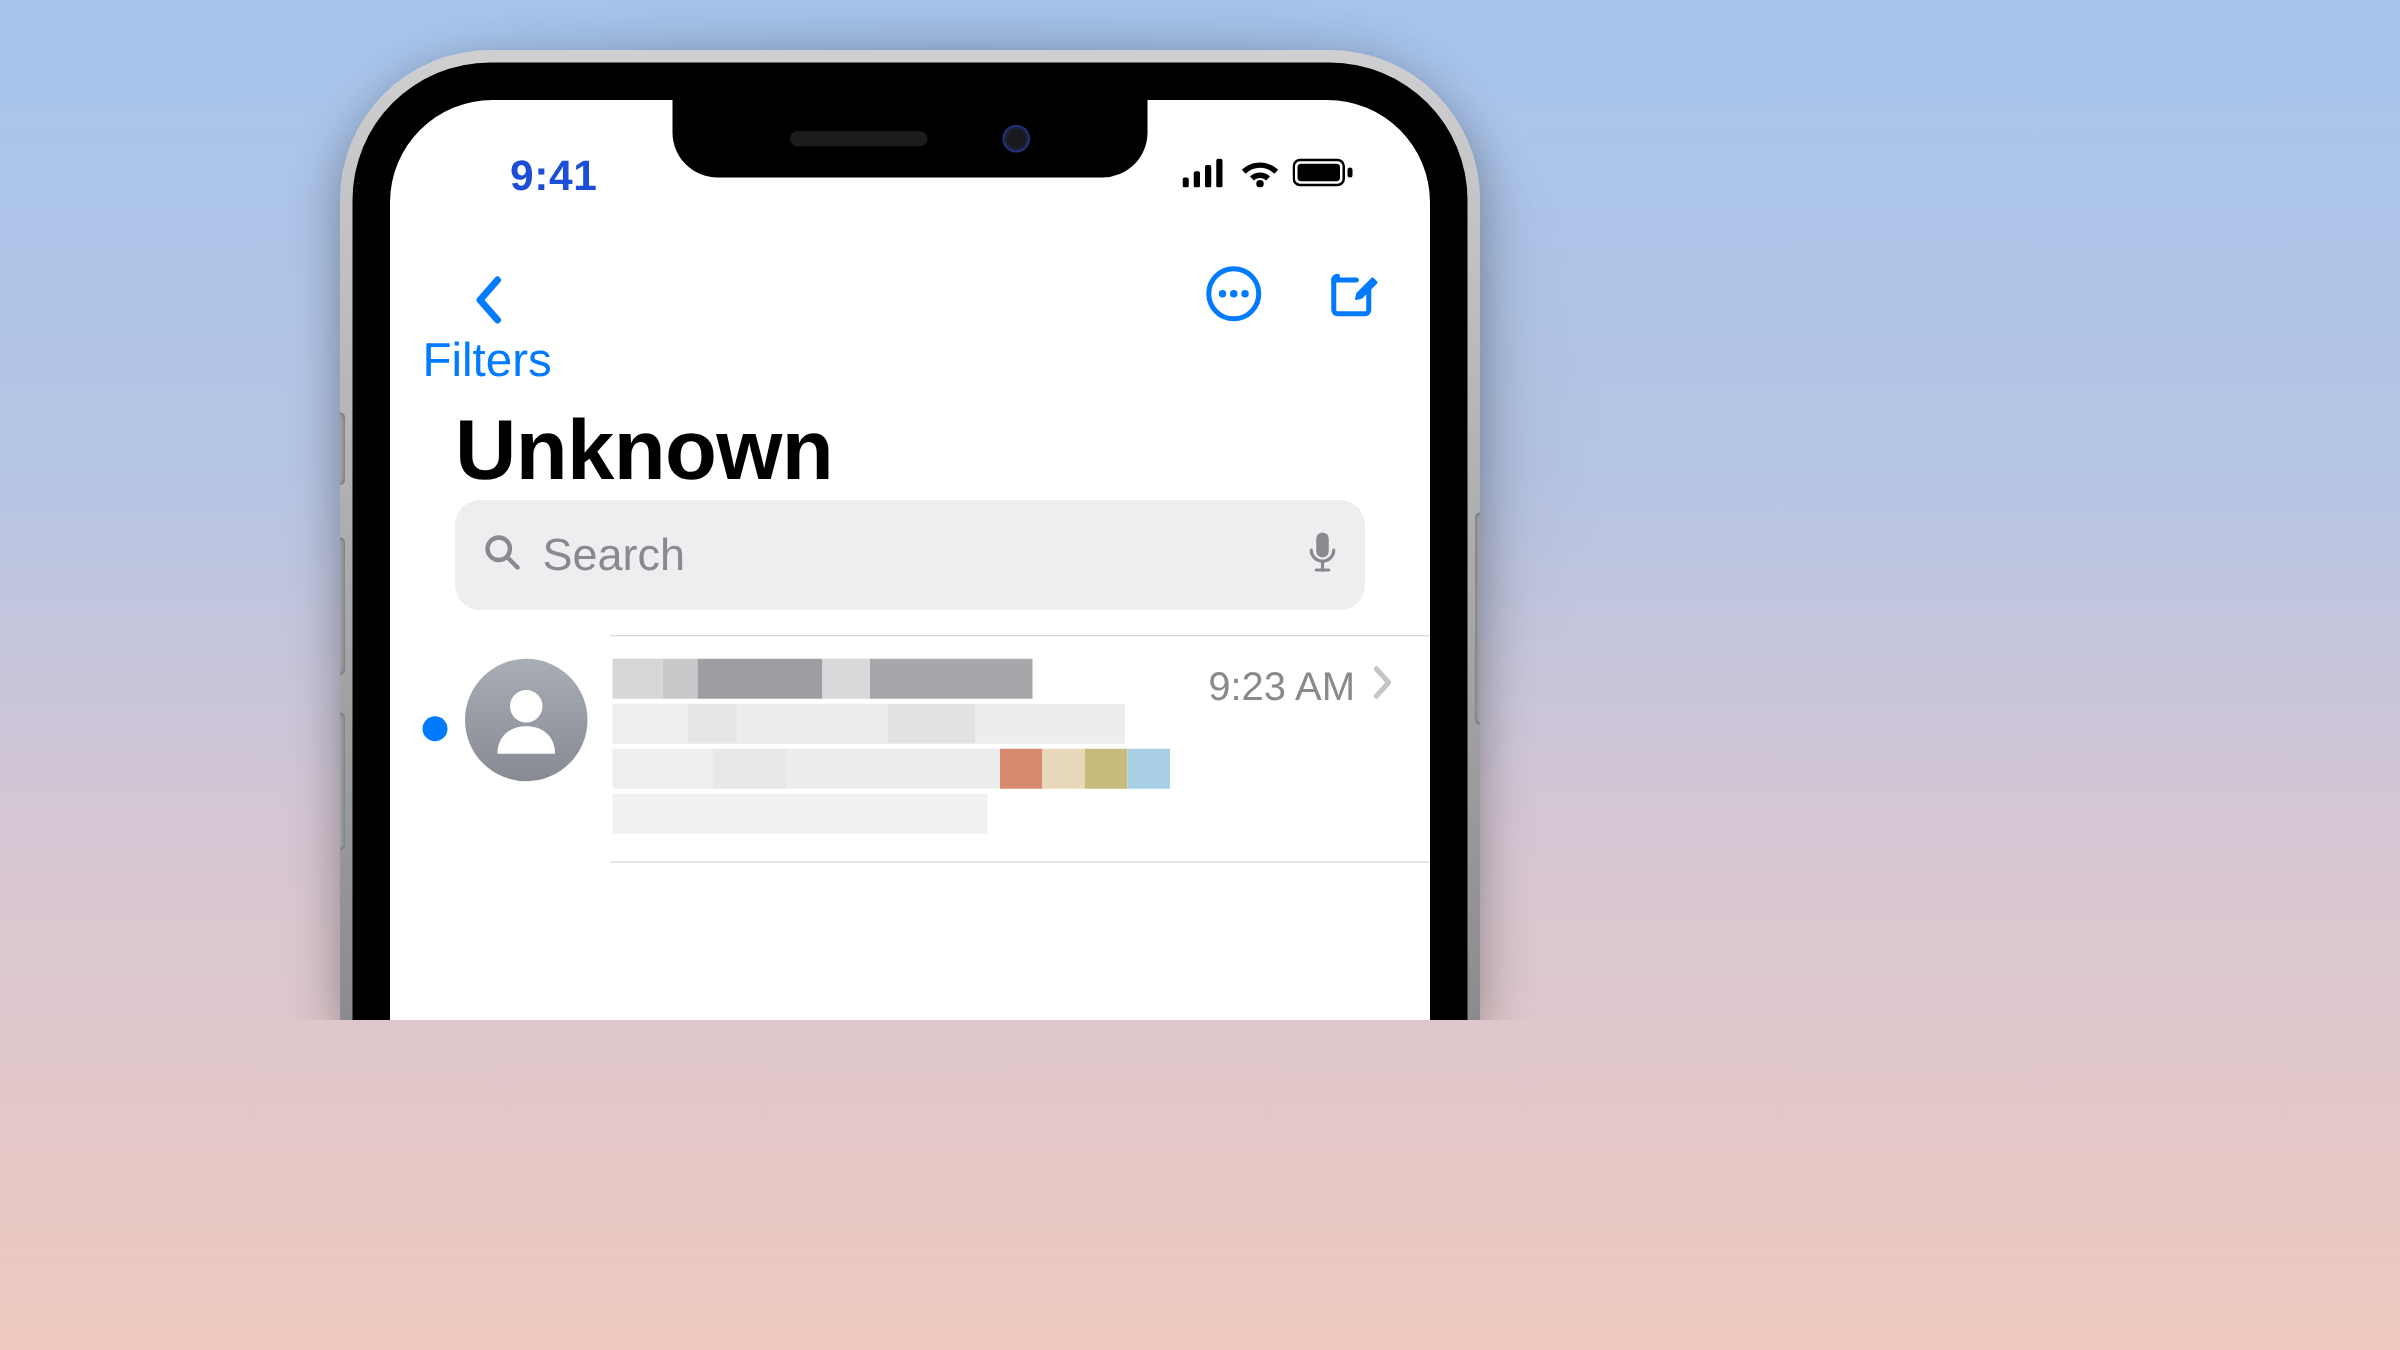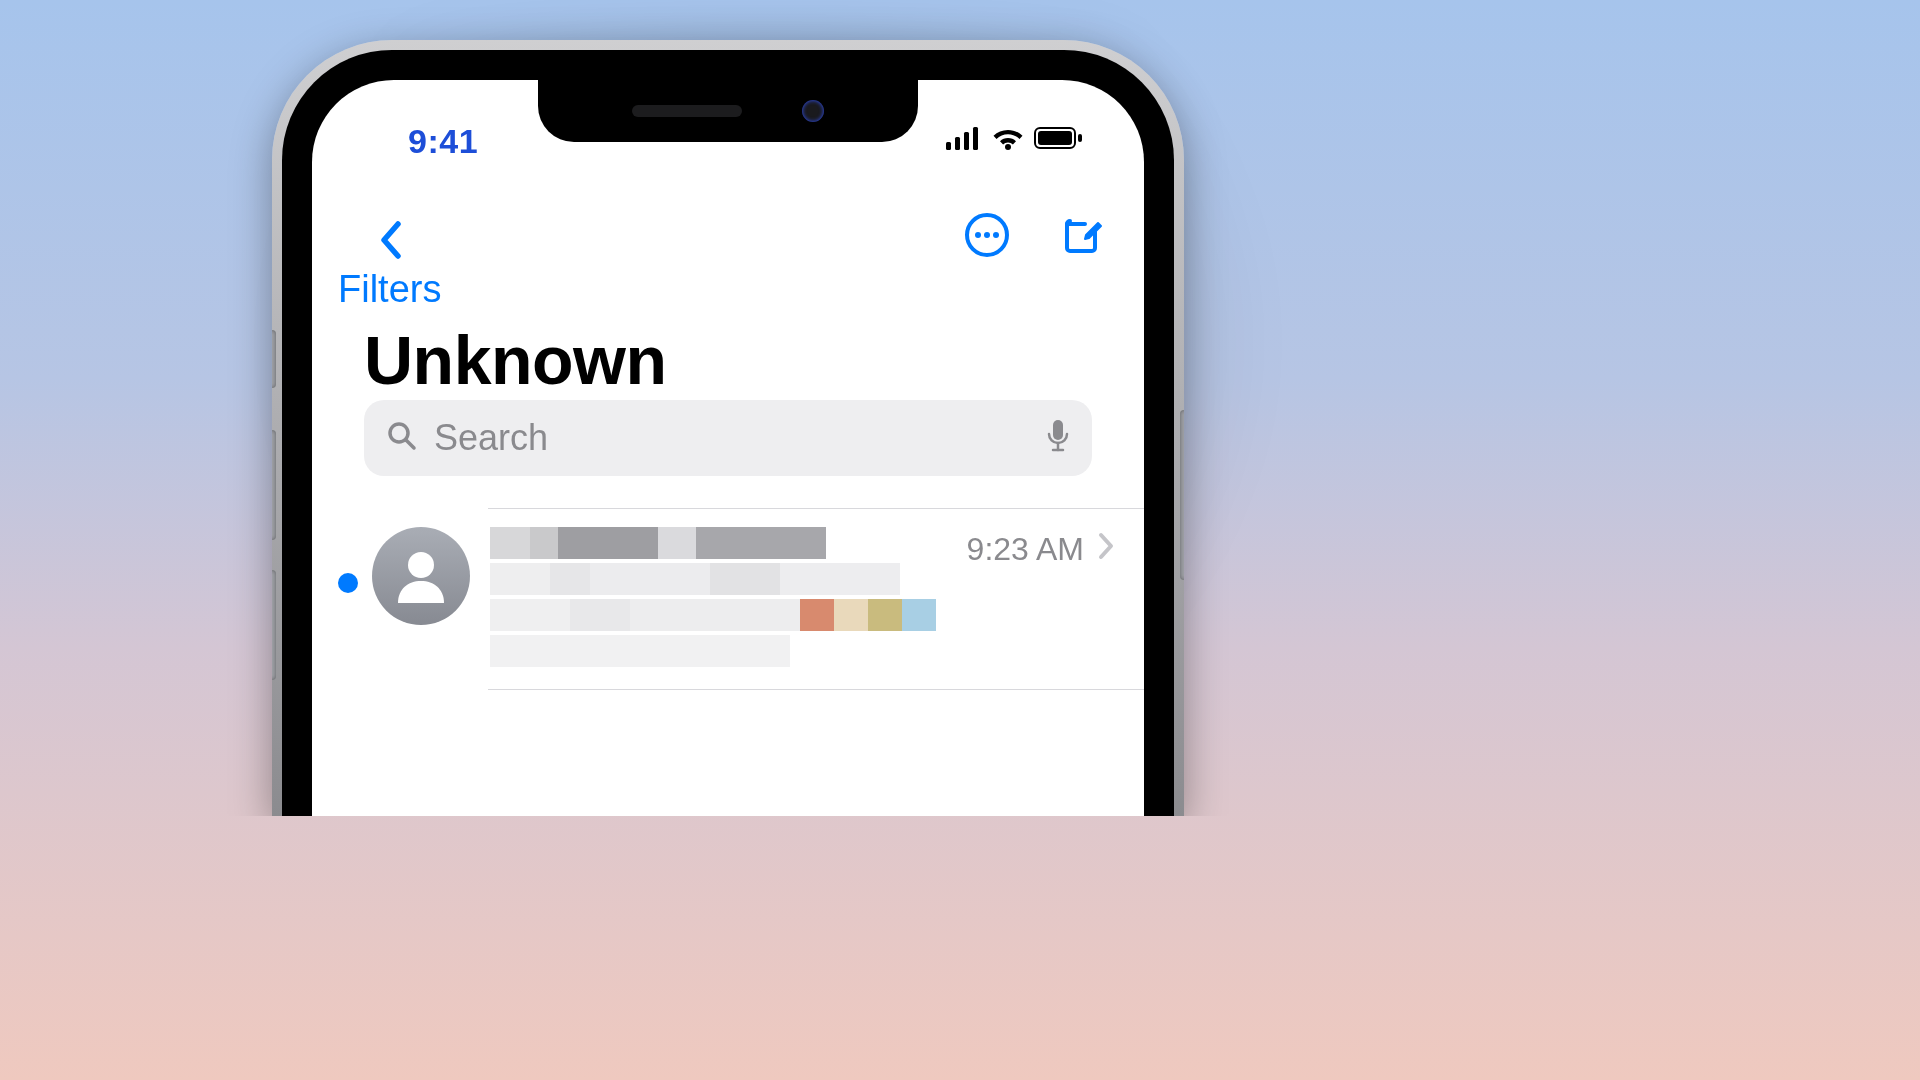--- a/index.html
+++ b/index.html
@@ -52,21 +52,21 @@
   .ind svg{display:block;}
   
   .nav{position:absolute;top:130px;left:0;right:0;height:70px;}
   .back{position:absolute;left:26px;top:10px;display:flex;align-items:center;gap:8px;color:#007aff;font-size:38px;cursor:pointer;flex-direction:column;}
   .back svg{display:block;}
   .nav-right{position:absolute;right:40px;top:4px;display:flex;align-items:center;gap:48px;}
   .icon-btn{width:46px;height:46px;display:flex;align-items:center;justify-content:center;cursor:pointer;}
   
   .title{position:absolute;top:216px;left:52px;font-size:68px;font-weight:700;color:#000;letter-spacing:-.5px;margin-top:25px;}
   
-  .search{position:absolute;top:320px;left:52px;right:52px;height:76px;background:#eeeef0;border-radius:20px;display:flex;align-items:center;padding:0 22px;gap:14px;}
+  .search{position:absolute;top:320px;left:52px;right:52px;height:88px;background:#eeeef0;border-radius:20px;display:flex;align-items:center;padding:0 22px;gap:14px;}
   .search input{border:0;outline:0;background:transparent;flex:1;font-size:36px;color:#000;}
   .search input::placeholder{color:#8a8a8e;}
   
   .list{position:absolute;top:428px;left:0;right:0;}
   .sep{height:1px;background:#d8d8dc;margin-left:176px;}
   .row{display:flex;align-items:flex-start;padding:18px 30px 18px 20px;cursor:pointer;}
   .unread{width:20px;height:20px;border-radius:50%;background:#007aff;margin:46px 14px 0 6px;flex-shrink:0;}
   .avatar{width:98px;height:98px;border-radius:50%;background:linear-gradient(180deg,#a9adb5,#878a92);display:flex;align-items:center;justify-content:center;flex-shrink:0;}
   .avatar svg{width:62px;height:62px;}
   .body{flex:1;margin-left:20px;min-width:0;}

